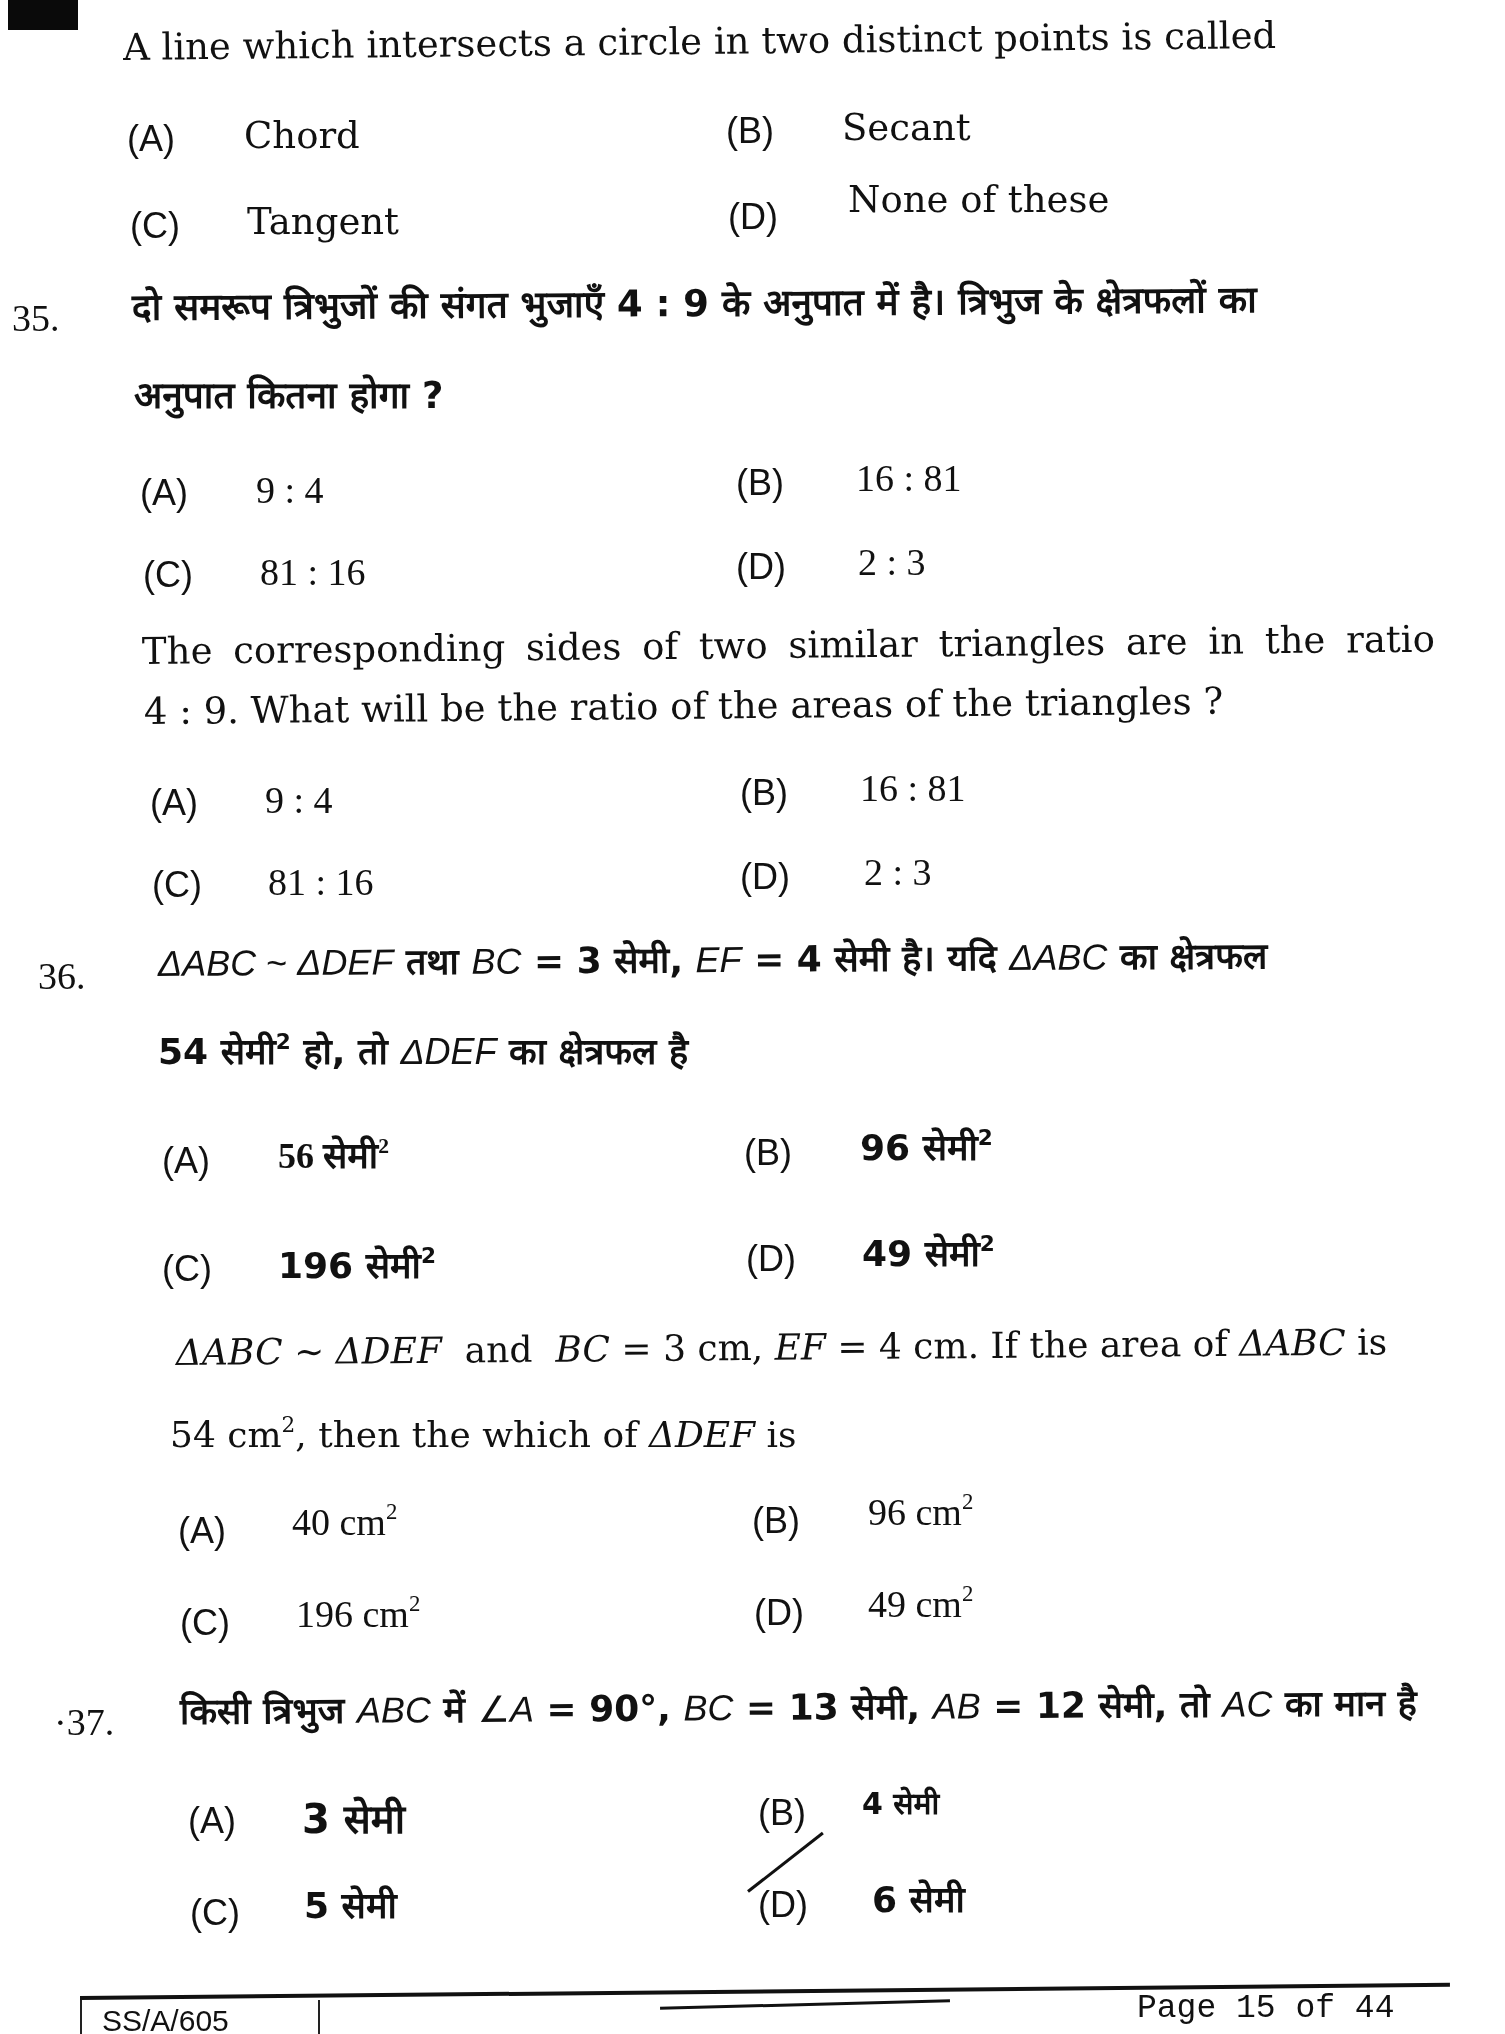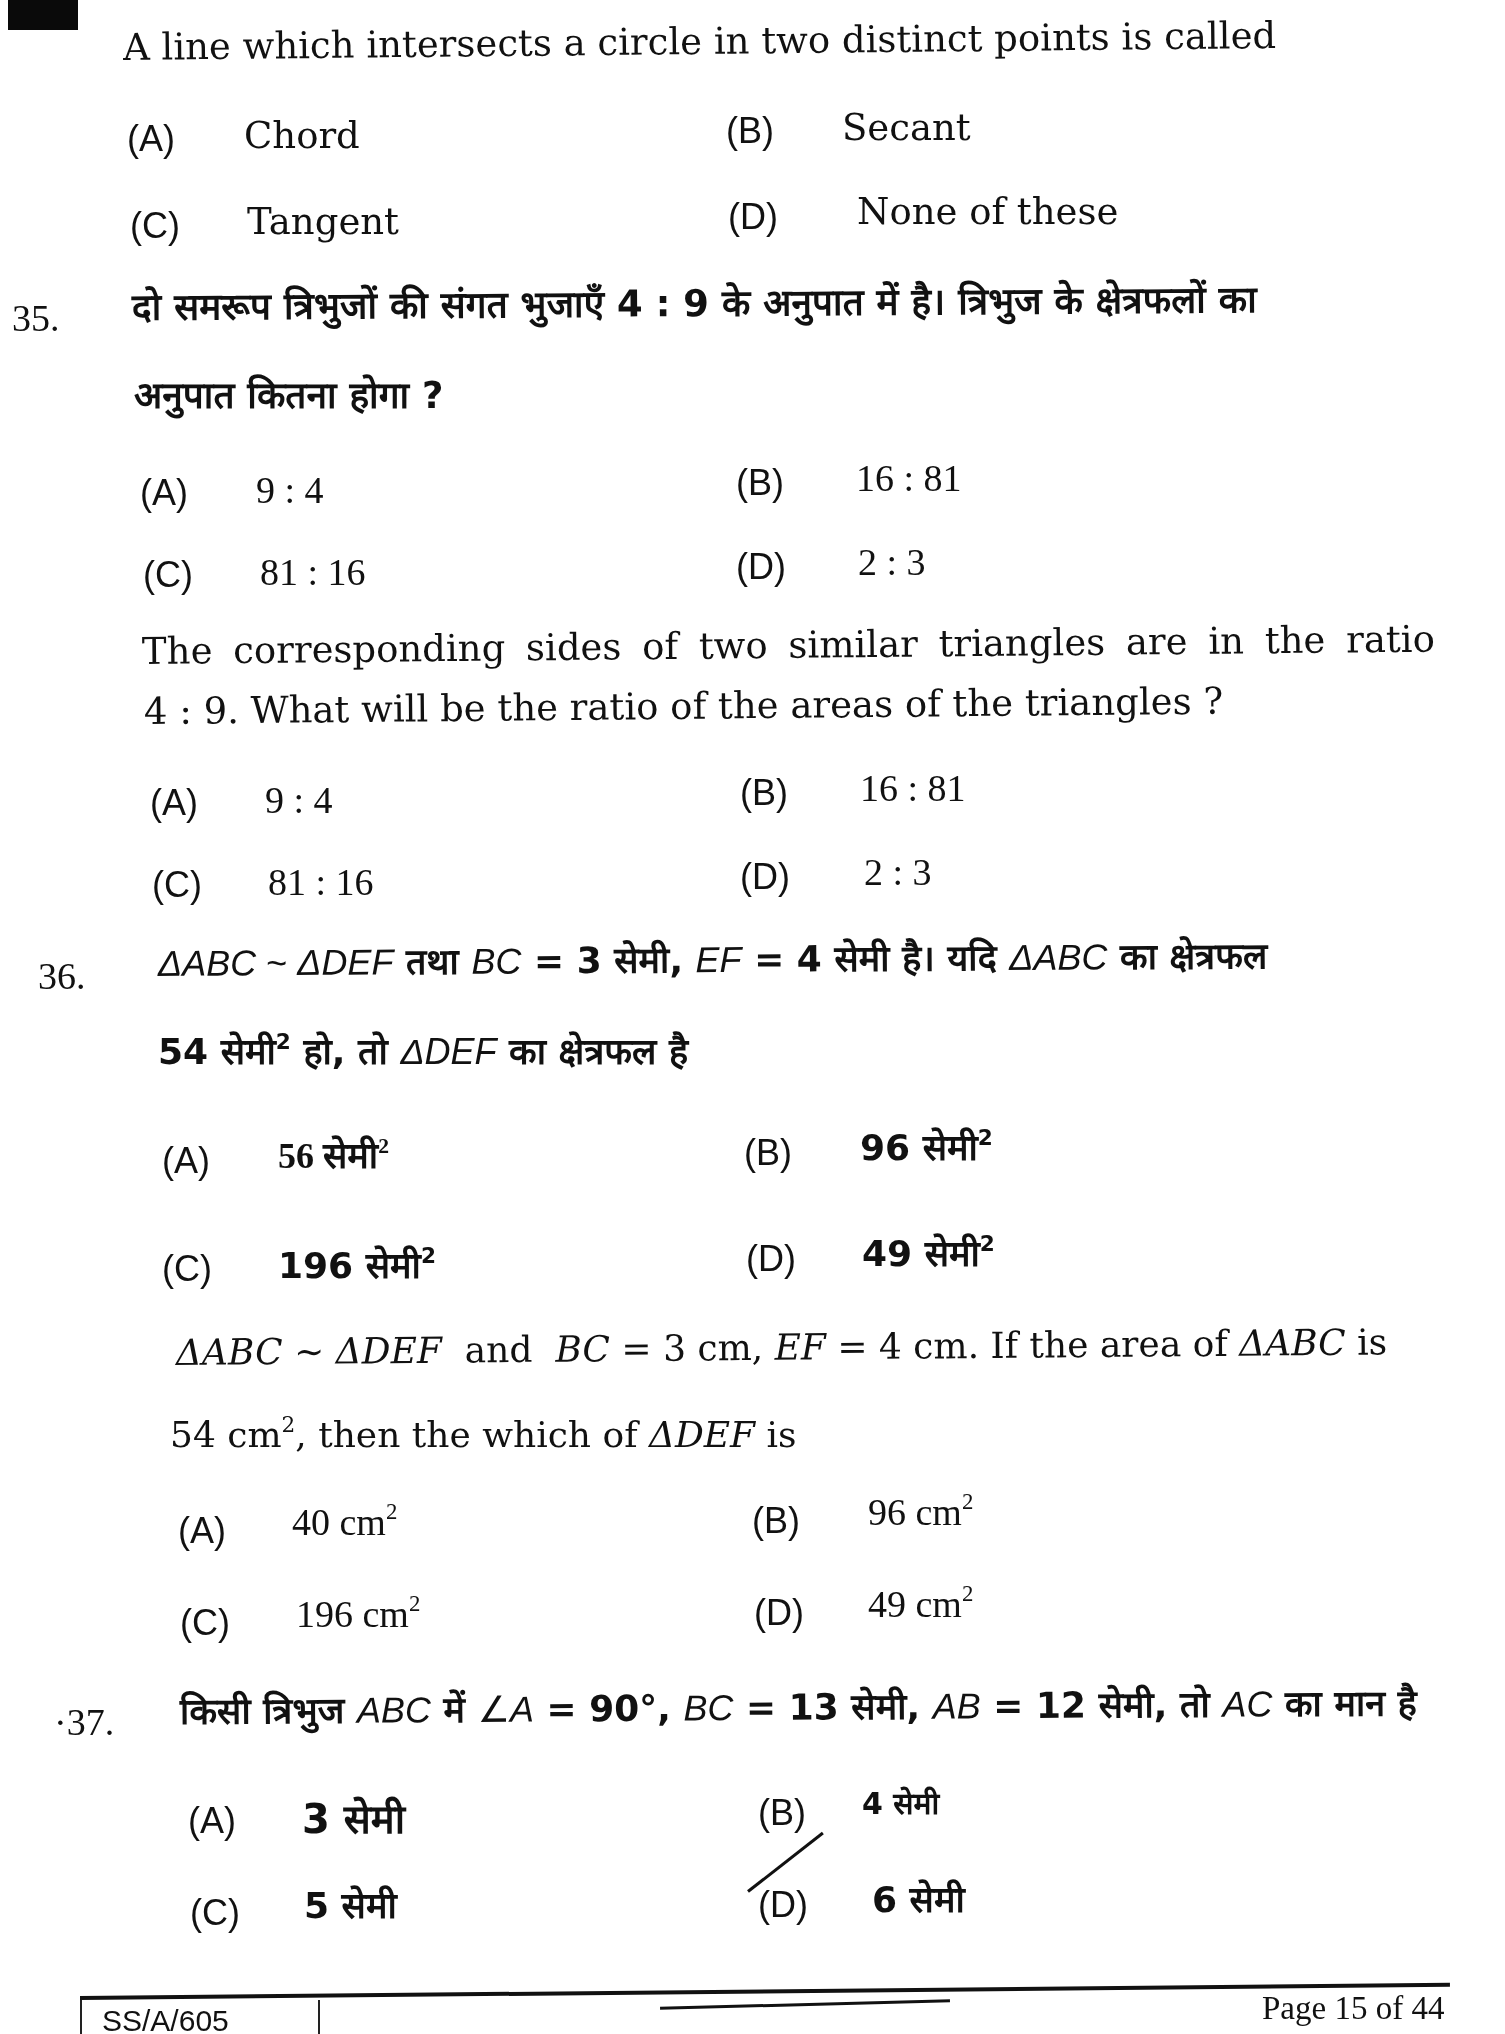--- a/index.html
+++ b/index.html
@@ -13,37 +13,37 @@
     .en { font-family: "DejaVu Serif", "Liberation Serif", serif; font-size: 37px; }
     .num { font-family: Liberation Serif, serif; font-size: 38px; }
     .opt-letter { font-family: "Liberation Sans", "DejaVu Sans", sans-serif; font-size: 36px; }
     .sans { font-family: "Liberation Sans", "DejaVu Sans", sans-serif; }
     i.m { font-style: italic; }
     sup { font-size: 60%; vertical-align: 0.7em; line-height: 0; }
     .footer-line { position: absolute; left: 80px; top: 1996px; width: 1370px; height: 4px; background: #111; transform: rotate(-0.55deg); transform-origin: left center; }
     .code-box { position: absolute; left: 80px; top: 2000px; width: 236px; height: 40px; border-left: 2px solid #222; border-right: 2px solid #222; }
     .code-text { position: absolute; left: 102px; top: 2004px; font-family: "Liberation Sans", "DejaVu Sans", sans-serif; font-size: 30px; }
     .mid-line { position: absolute; left: 660px; top: 2003px; width: 290px; height: 3px; background: #111; transform: rotate(-1.5deg); }
-    .page-text { position: absolute; left: 1262px; top: 1990px; font-family: Liberation Serif, serif; font-size: 33px; }
+    .page-text { position: absolute; left: 1137px; top: 1990px; font-family: Liberation Mono, monospace; font-size: 33px; }
     .tick { position: absolute; left: 748px; top: 1890px; width: 95px; height: 3px; background: #111; transform: rotate(-38deg); transform-origin: left center; }
   </style>
 </head>
 <body>
 
 <div class="corner-tab"></div>
 
 <div class="abs en" style="left:123px; top:26px; transform:rotate(-0.6deg); transform-origin:left;">A line which intersects a circle in two distinct points is called</div>
 <div class="abs opt-letter" style="left:127px; top:118px;">(A)</div>
 <div class="abs en" style="left:244px; top:114px;">Chord</div>
 <div class="abs opt-letter" style="left:726px; top:110px;">(B)</div>
 <div class="abs en" style="left:842px; top:106px;">Secant</div>
 <div class="abs opt-letter" style="left:130px; top:205px;">(C)</div>
 <div class="abs en" style="left:247px; top:200px;">Tangent</div>
 <div class="abs opt-letter" style="left:728px; top:196px;">(D)</div>
-<div class="abs en" style="left:848px; top:190px;margin-left:9px;">None of these</div>
+<div class="abs en" style="left:848px; top:178px;">None of these</div>
 
 <div class="abs num" style="left:12px; top:296px;">35.</div>
 <div class="abs hi" style="left:132px; top:280px; transform:rotate(-0.4deg); transform-origin:left; font-size:37px;">दो समरूप त्रिभुजों की संगत भुजाएँ 4 : 9 के अनुपात में है। त्रिभुज के क्षेत्रफलों का</div>
 <div class="abs hi" style="left:134px; top:368px; font-size:37px;">अनुपात कितना होगा ?</div>
 
 <div class="abs opt-letter" style="left:140px; top:472px;">(A)</div>
 <div class="abs num" style="left:256px; top:468px;">9 : 4</div>
 <div class="abs opt-letter" style="left:736px; top:462px;">(B)</div>
 <div class="abs num" style="left:856px; top:456px;">16 : 81</div>
 <div class="abs opt-letter" style="left:143px; top:554px;">(C)</div>

